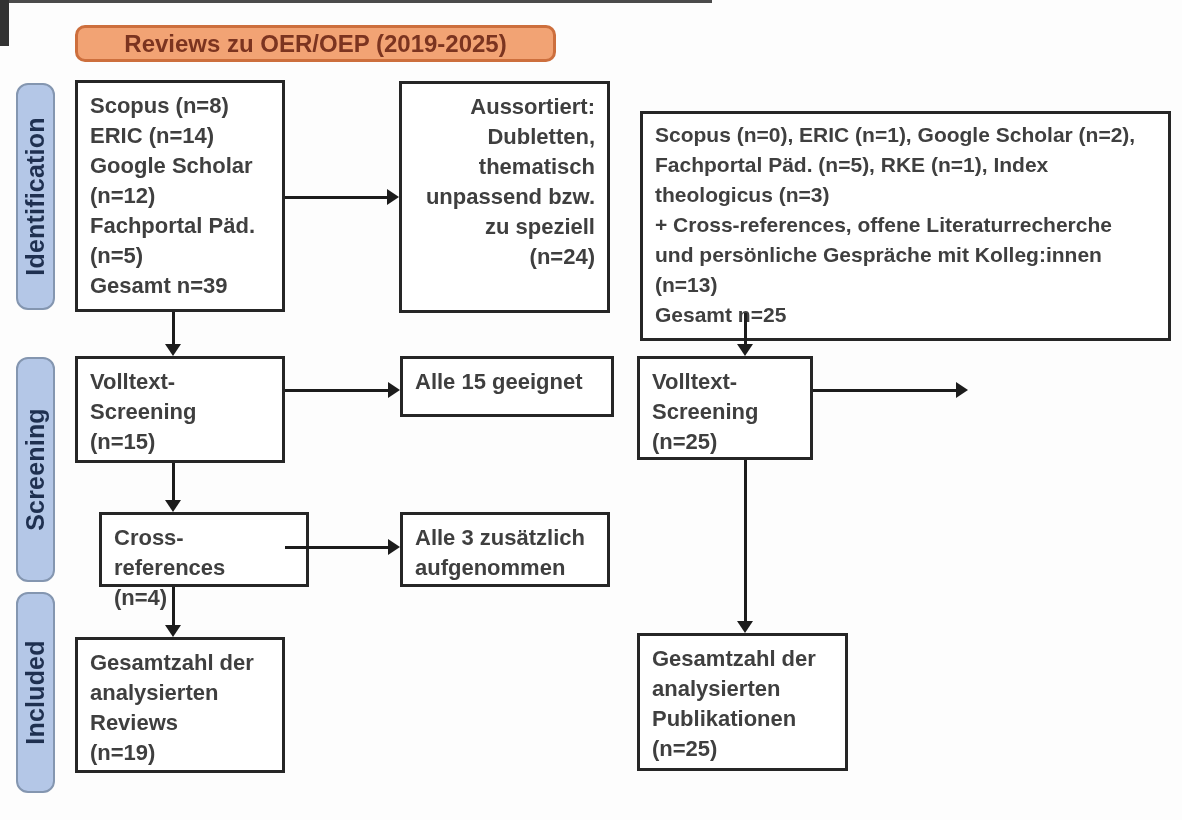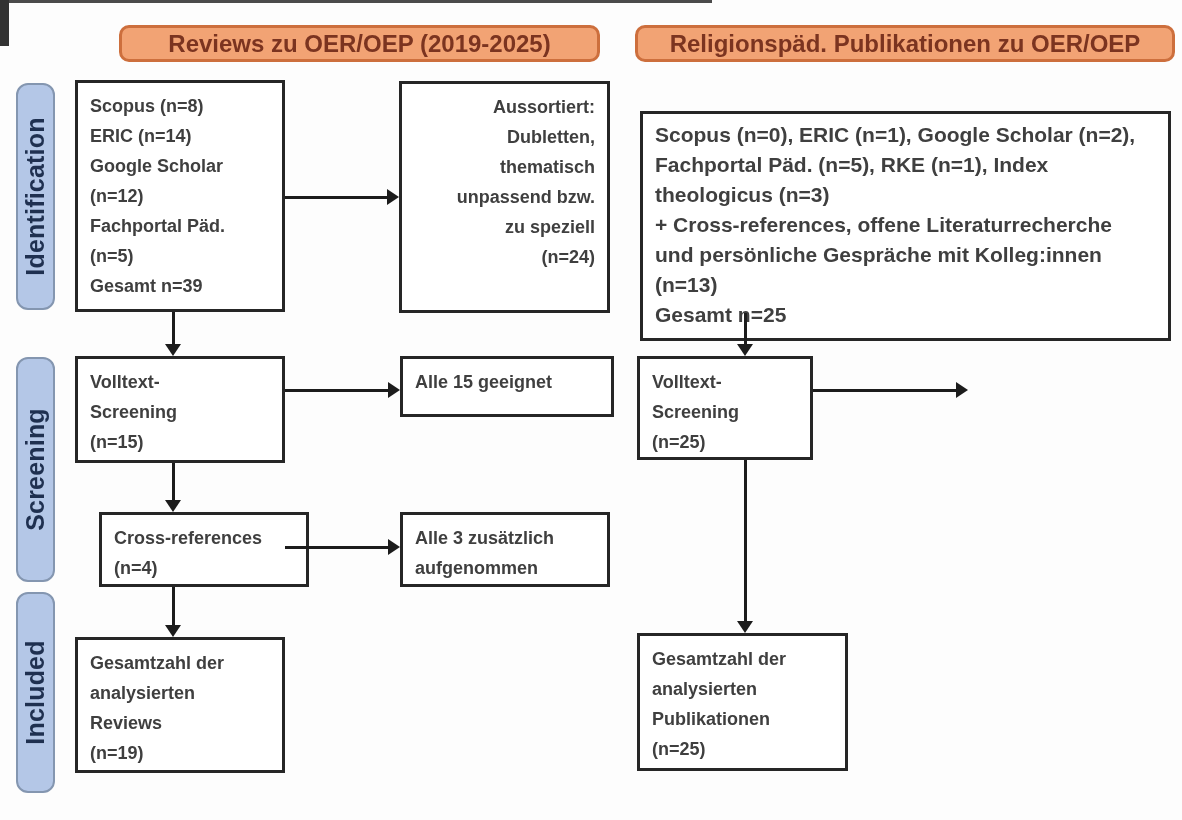--- a/index.html
+++ b/index.html
@@ -32,21 +32,21 @@
   .stage span {
     transform:rotate(-90deg); white-space:nowrap;
     color:var(--stage-text,#1F3050);
     font-weight:700; font-size:25px; letter-spacing:.2px;
   }
   .box {
     position:absolute; box-sizing:border-box;
     background:#ffffff;
     border:3px solid var(--box-border,#262626);
     color:var(--box-text,#3F3F3F);
-    font-weight:700; font-size:18px; line-height:30px;
+    font-weight:700; font-size:22px; line-height:30px;
     padding:8px 12px; white-space:pre-line;
   }
   .box.small-text { font-size:21px; line-height:30px; padding:6px 12px; }
 
   .vline { position:absolute; width:3px; background:var(--arrow,#1C1C1C); }
   .hline { position:absolute; height:3px; background:var(--arrow,#1C1C1C); }
   .head-down {
     position:absolute; width:0; height:0;
     border-left:8px solid transparent; border-right:8px solid transparent;
     border-top:12px solid var(--arrow,#1C1C1C);
@@ -58,22 +58,21 @@
   }
 </style>
 </head>
 <body>
 
 <div class="canvas">
 
   <div class="artifact-top"></div>
   <div class="artifact-corner"></div>
 
-  <div class="hdr" style="left:75px; top:25px; width:481px; height:37px;margin-left:44px;">Reviews zu OER/OEP (2019-2025)</div>
-  <div class="hdr" style="left:635px; top:25px; width:540px; height:37px;">Religionspäd. Publikationen zu OER/OEP</div>
+  <div class="hdr" style="left:75px; top:25px; width:481px; height:37px;">Reviews zu OER/OEP (2019-2025)</div>
 
   <div class="stage" style="left:16px; top:83px; width:39px; height:227px;">
     <span>Identification</span>
   </div>
   <div class="stage" style="left:16px; top:357px; width:39px; height:225px;">
     <span>Screening</span>
   </div>
   <div class="stage" style="left:16px; top:592px; width:39px; height:201px;">
     <span>Included</span>
   </div>

